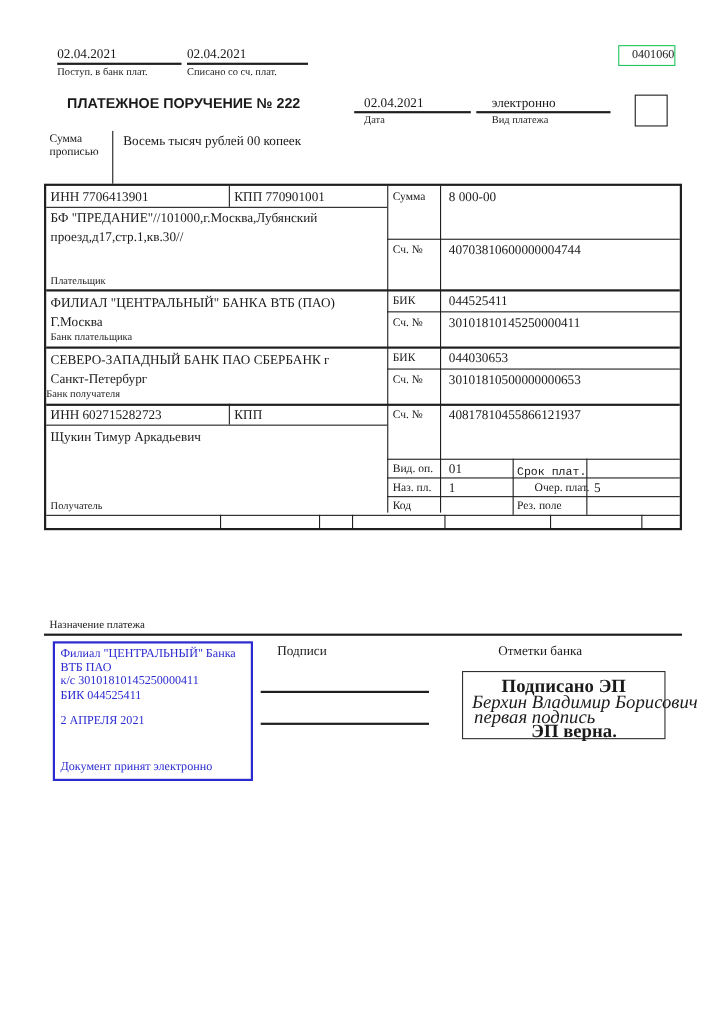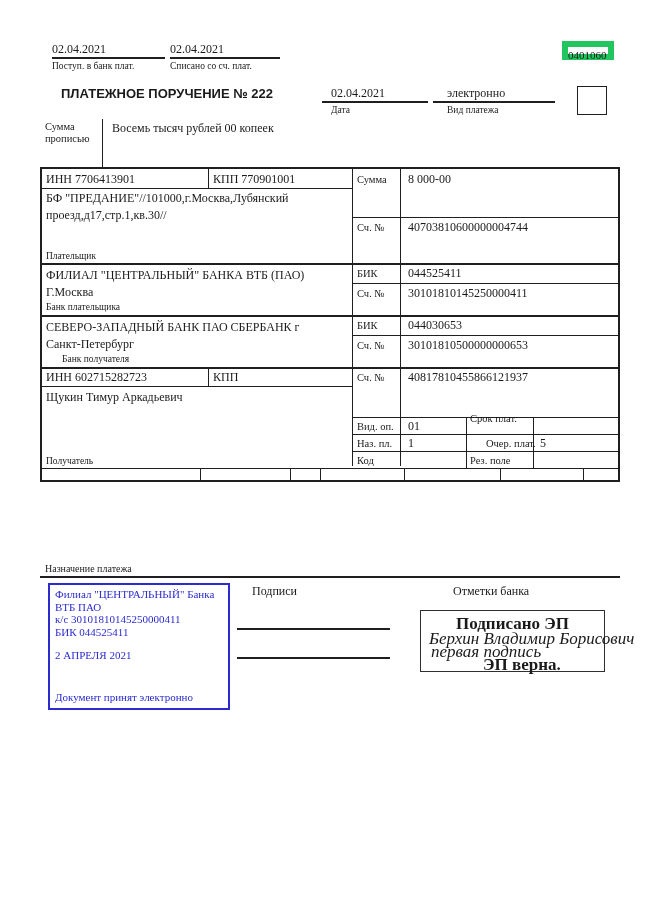--- a/index.html
+++ b/index.html
@@ -6,21 +6,21 @@
   .page{position:relative;width:660px;height:919px;background:#fff;overflow:hidden;
         font-family:"Liberation Serif", serif;color:#1a1a1a;}
   .abs{position:absolute;}
   .t{font-size:12px;line-height:1.2;white-space:nowrap;}
   .cl{font-size:10.5px;line-height:1.1;white-space:nowrap;}
   .lbl{font-size:9.5px;line-height:1.15;white-space:nowrap;}
   .hline{background:#1f1f1f;height:1px;}
   .hline2{background:#1f1f1f;height:2px;}
   .vline{background:#1f1f1f;width:1px;}
   .title{font-family:"Liberation Sans", sans-serif;font-weight:bold;font-size:13px;white-space:nowrap;padding-left:16px;}
-  .codebox{border:6px solid #22c55e;font-size:11px;text-align:left;line-height:16px;box-sizing:border-box;}
+  .codebox{border:1px solid #22c55e;font-size:11px;text-align:right;line-height:16px;box-sizing:border-box;}
   .sqbox{border:1.5px solid #1f1f1f;box-sizing:border-box;background:#fff;}
   .table{border:2px solid #1f1f1f;box-sizing:border-box;}
   .stamp{border:2px solid #2b2bd0;color:#2b2bd0;box-sizing:border-box;font-size:11px;}
   .stamp .s{position:absolute;left:5px;white-space:nowrap;}
   .epbox{border:1.5px solid #2f2f2f;box-sizing:border-box;font-size:17px;}
 </style>
 </head>
 <body>
 
 <div class="page">
@@ -95,31 +95,31 @@
     <div class="abs cl" style="left:315px;top:119px;">Сч. №</div>
     <div class="abs t" style="left:366px;top:117px;">30101810145250000411</div>
     <div class="abs lbl" style="left:4px;top:133px;">Банк плательщика</div>
 
     <div class="abs t" style="left:4px;top:151px;">СЕВЕРО-ЗАПАДНЫЙ БАНК ПАО СБЕРБАНК г</div>
     <div class="abs t" style="left:4px;top:168px;">Санкт-Петербург</div>
     <div class="abs cl" style="left:315px;top:151px;">БИК</div>
     <div class="abs t" style="left:366px;top:149px;">044030653</div>
     <div class="abs cl" style="left:315px;top:171px;">Сч. №</div>
     <div class="abs t" style="left:366px;top:169px;">30101810500000000653</div>
-    <div class="abs lbl" style="left:20px;top:185px;">Банк получателя</div>
+    <div class="abs lbl" style="left:0;top:185px;">Банк получателя</div>
 
     <div class="abs t" style="left:4px;top:201px;">ИНН 602715282723</div>
     <div class="abs t" style="left:171px;top:201px;">КПП</div>
     <div class="abs cl" style="left:315px;top:203px;">Сч. №</div>
     <div class="abs t" style="left:366px;top:201px;">40817810455866121937</div>
     <div class="abs t" style="left:4px;top:221px;">Щукин Тимур Аркадьевич</div>
 
     <div class="abs cl" style="left:315px;top:252px;">Вид. оп.</div>
     <div class="abs t" style="left:366px;top:250px;">01</div>
-    <div class="abs cl" style="left:428px;top:244px;">Срок плат.</div>
+    <div class="abs cl" style="left:428px;top:256px;font-family:Liberation Mono, monospace;">Срок плат.</div>
     <div class="abs cl" style="left:315px;top:269px;">Наз. пл.</div>
     <div class="abs t" style="left:366px;top:267px;">1</div>
     <div class="abs cl" style="left:428px;top:269px;margin-left:16px;">Очер. плат.</div>
     <div class="abs t" style="left:498px;top:267px;">5</div>
     <div class="abs cl" style="left:315px;top:286px;">Код</div>
     <div class="abs cl" style="left:428px;top:286px;">Рез. поле</div>
     <div class="abs lbl" style="left:4px;top:287px;">Получатель</div>
   </div>
 
   <div class="abs lbl" style="left:45px;top:563px;font-size:10px;">Назначение платежа</div>

